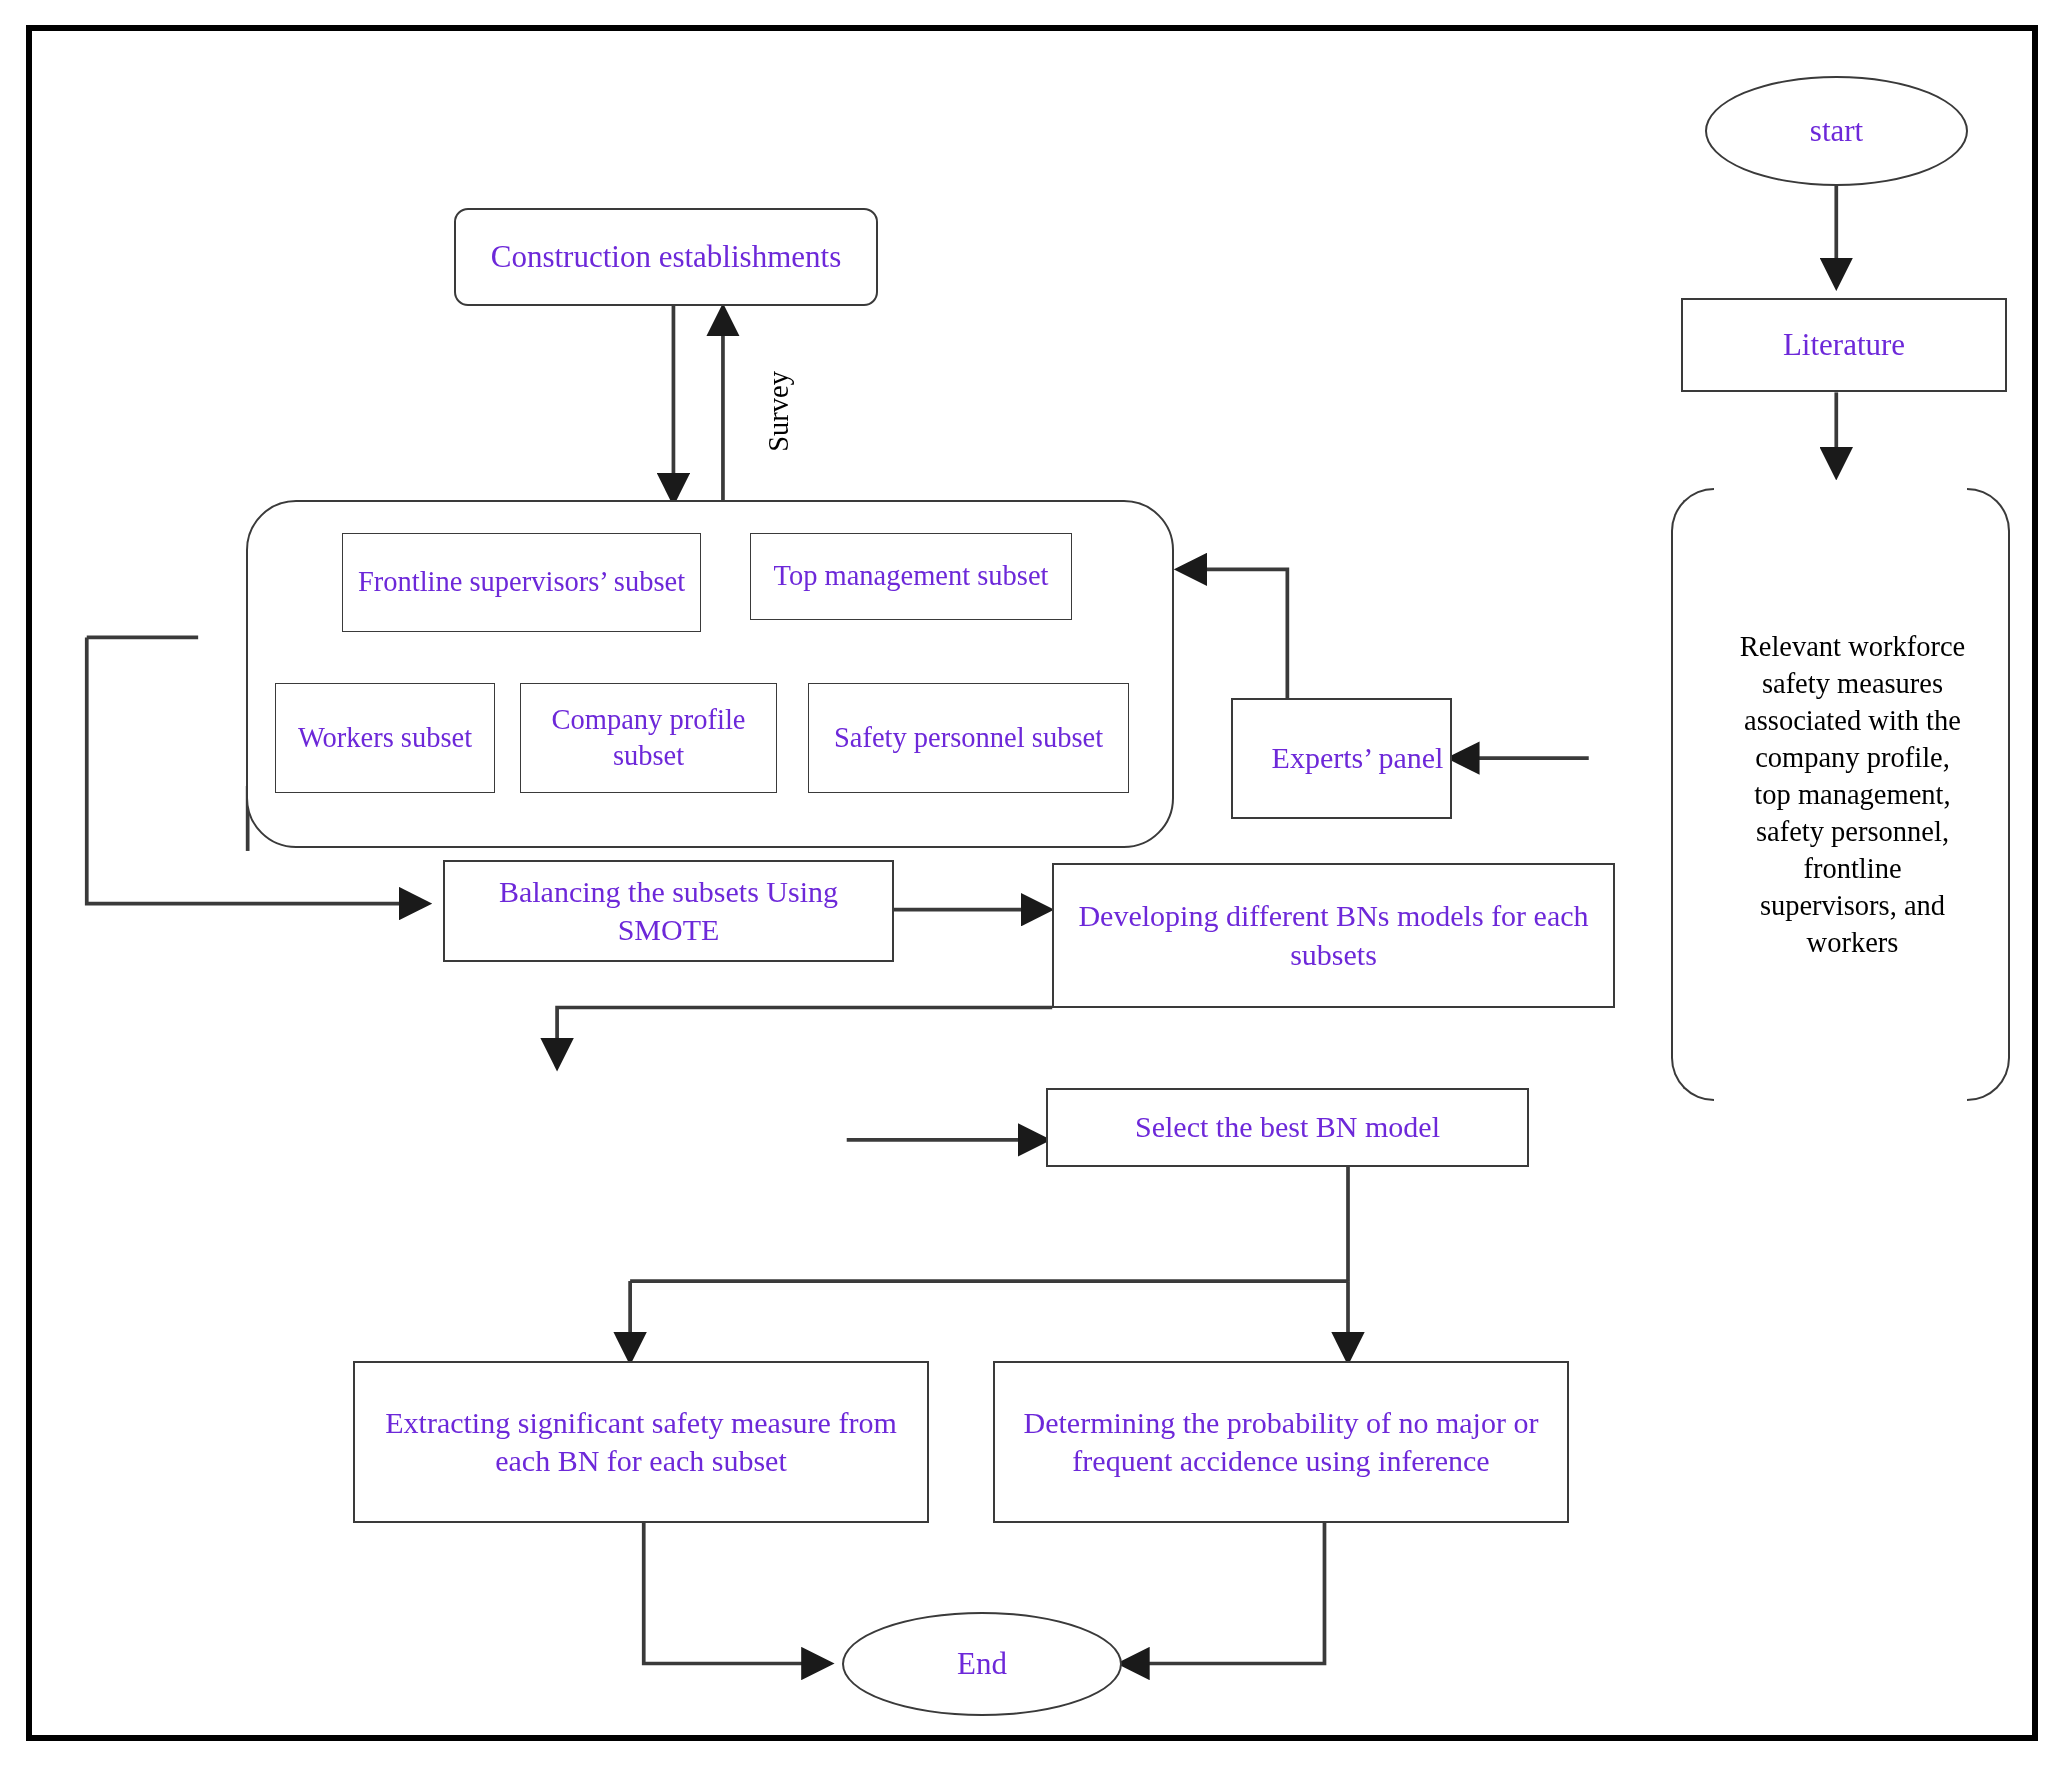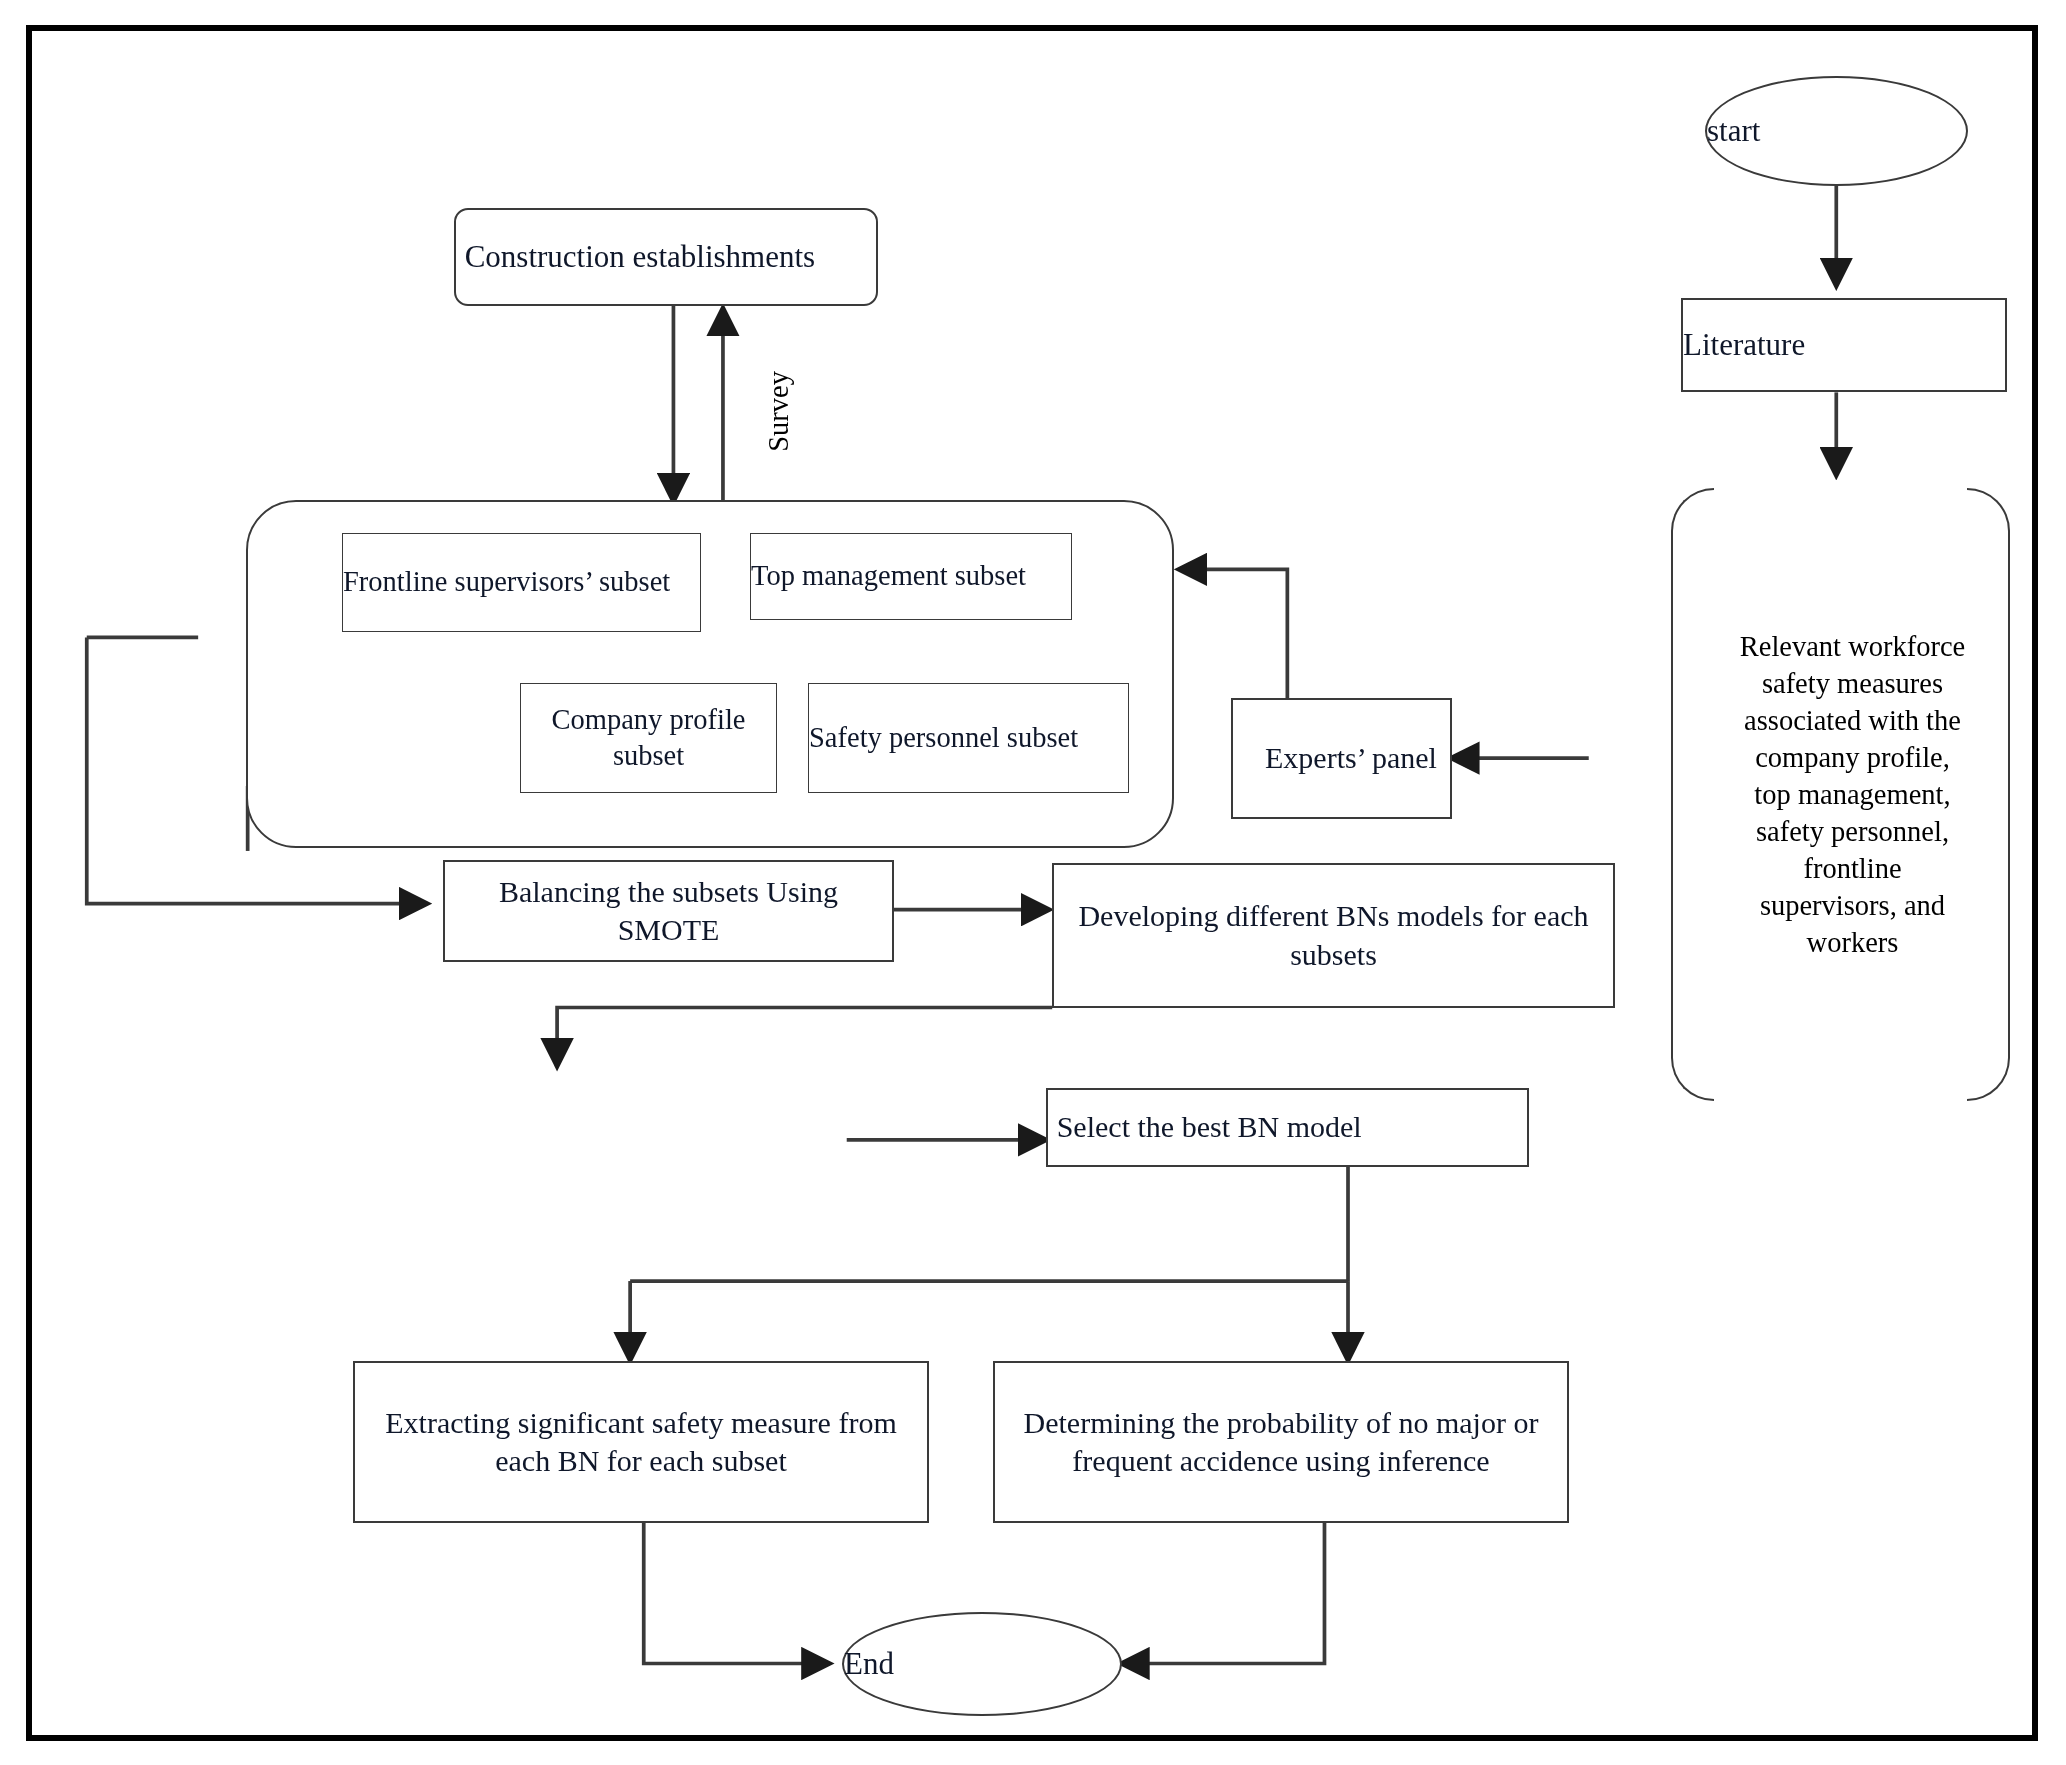--- a/index.html
+++ b/index.html
@@ -1,20 +1,20 @@
 <!DOCTYPE html>
 <html style="font-size:10px"><head>
 <meta charset="utf-8">
 <style>
   html,body{margin:0;padding:0;background:#ffffff;}
   body{width:2066px;height:1765px;font-family:"Liberation Serif","DejaVu Serif",serif;}
   #canvas{position:relative;width:2066px;height:1765px;overflow:hidden;background:#fff;}
   #frame{position:absolute;left:26px;top:25px;width:2012px;height:1716px;border:6.2px solid #000;box-sizing:border-box;}
   svg#wires{position:absolute;left:0;top:0;width:2066px;height:1765px;pointer-events:none;}
-  .node{position:absolute;box-sizing:border-box;display:flex;align-items:center;justify-content:flex-start;text-align:center;color:#0f172a;line-height:1.28;}
+  .node{position:absolute;box-sizing:border-box;display:flex;align-items:center;justify-content:center;text-align:center;color:#6d28d9;line-height:1.28;}
   .boxn{border:2.5px solid #3a3a3a;background:#fff;}
   .boxn.thin{border-width:1.9px;margin-top:6px;}
   .ellipse{border:2.5px solid #3a3a3a;border-radius:50%;background:#fff;}
   .group-round{position:absolute;box-sizing:border-box;border:2.5px solid #3a3a3a;border-radius:50px;background:#fff;}
   .bracket{position:absolute;box-sizing:border-box;}
   .bracket .bl,.bracket .br{position:absolute;top:0;width:43px;height:100%;border:2.5px solid #3a3a3a;box-sizing:border-box;}
   .bracket .bl{left:0;border-right:none;border-radius:43px 0 0 43px;}
   .bracket .br{right:0;border-left:none;border-radius:0 43px 43px 0;}
   .bracket .btxt{position:absolute;left:43px;right:43px;top:0;bottom:0;display:flex;align-items:center;justify-content:center;text-align:center;line-height:1.3;margin-left:24px;}
   .vlabel{position:absolute;transform-origin:left top;white-space:nowrap;}
@@ -100,20 +100,23 @@
   <div class="group-round" style="left:246px;top:500px;width:928px;height:348px;"></div>
 
   <div class="node boxn thin f46" style="left:342px;top:527px;width:359px;height:99px;">
     <span>Frontline supervisors’ subset</span>
   </div>
 
   <div class="node boxn thin f46" style="left:750px;top:527px;width:322px;height:87px;">
     <span>Top management subset</span>
   </div>
 
+  <div class="node boxn thin f46" style="left:275px;top:677px;width:220px;height:110px;">
+    <span>Workers subset</span>
+  </div>
 
   <div class="node boxn thin f46" style="left:520px;top:677px;width:257px;height:110px;">
     <span>Company profile subset</span>
   </div>
 
   <div class="node boxn thin f46" style="left:808px;top:677px;width:321px;height:110px;">
     <span>Safety personnel subset</span>
   </div>
 
   <div class="node boxn f48 pad" style="left:443px;top:860px;width:451px;height:102px;">

